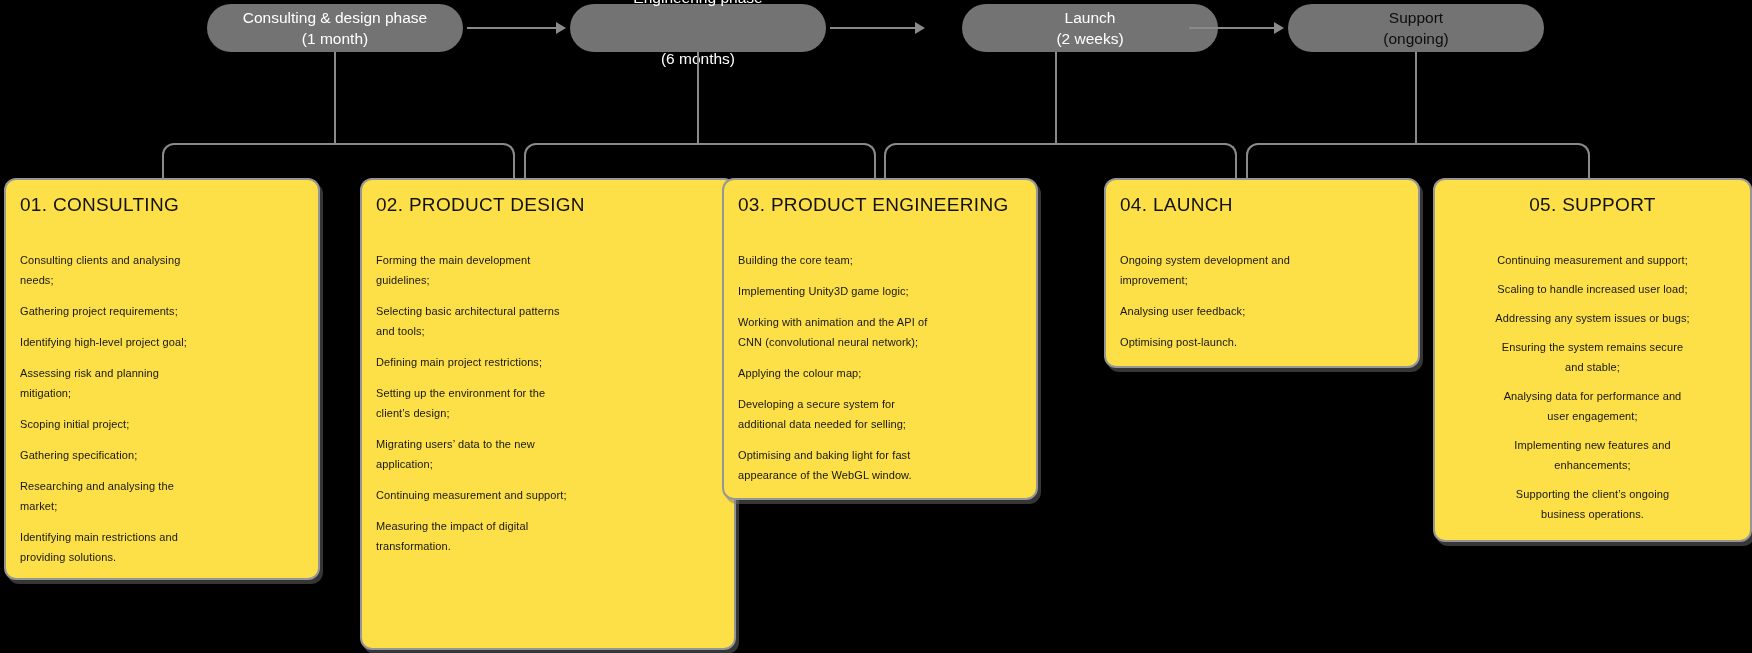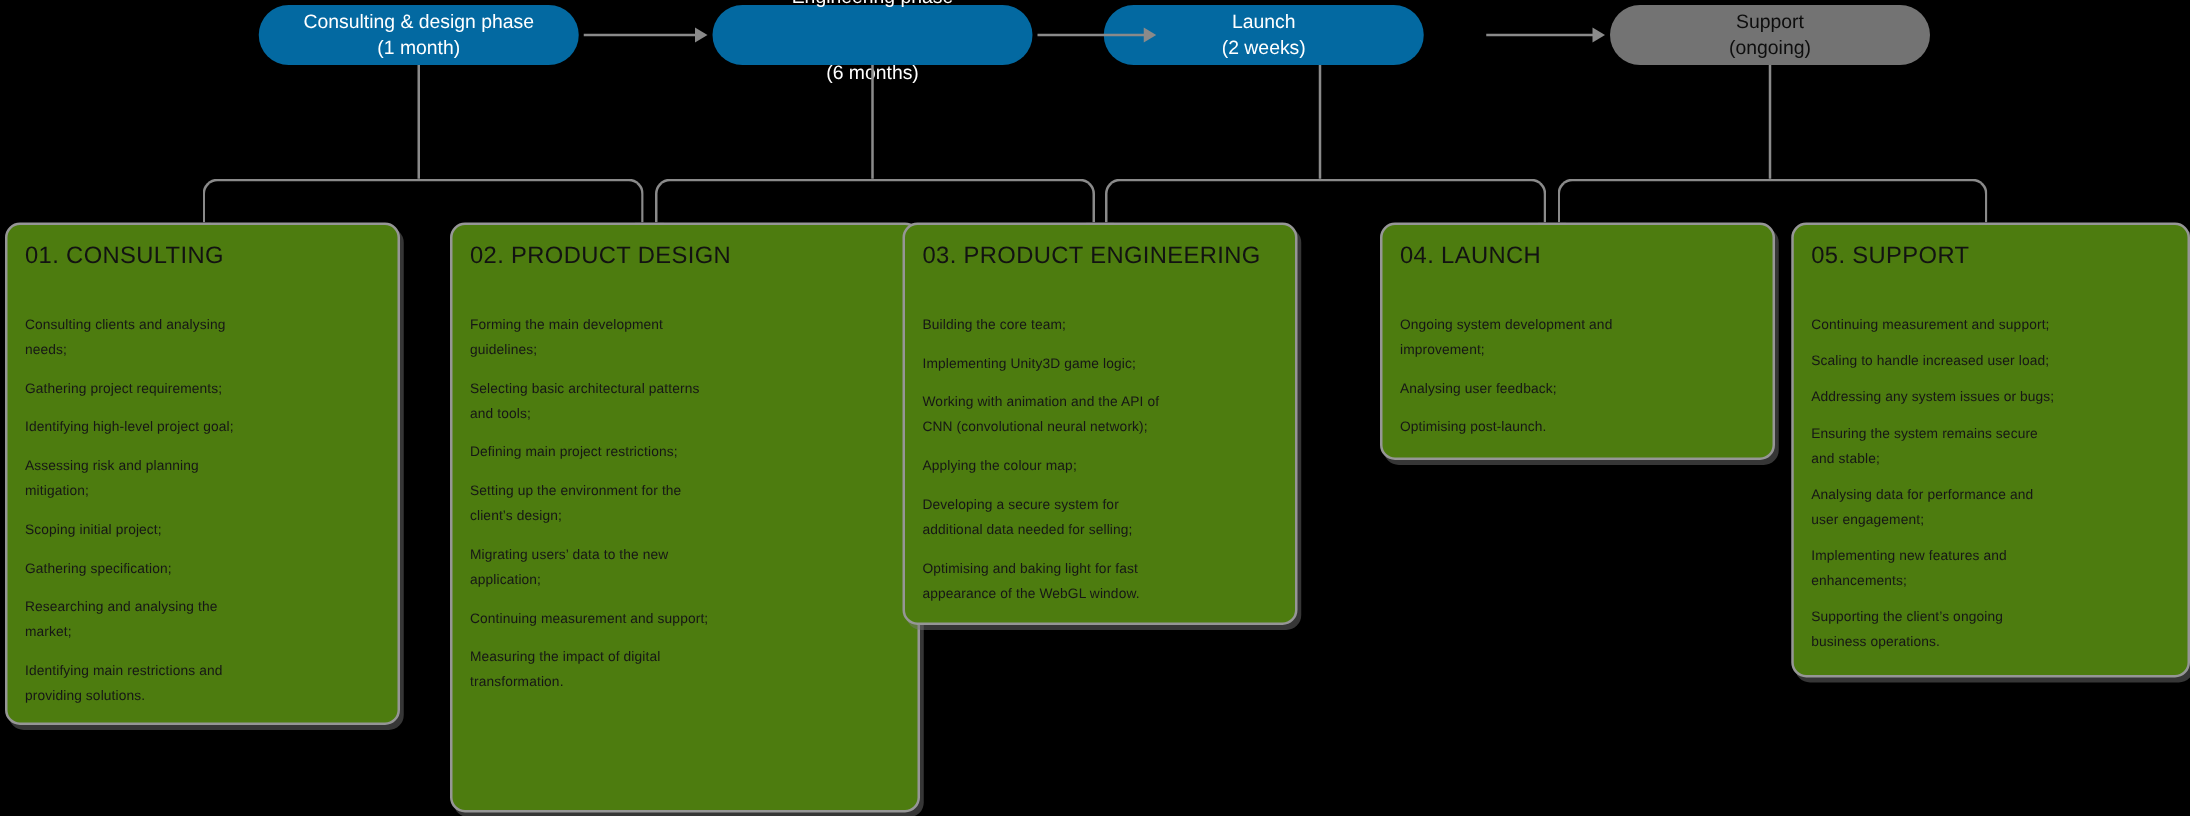--- a/index.html
+++ b/index.html
@@ -6,25 +6,25 @@
   .canvas{
     position:relative;width:1752px;height:653px;background:#000;overflow:hidden;
     font-family:"Liberation Sans","DejaVu Sans",sans-serif;
   }
   
   .pill{
     position:absolute;top:4px;height:48px;border-radius:24px;
     display:flex;flex-direction:column;align-items:center;justify-content:center;
     font-size:15.5px;line-height:21px;font-weight:500;text-align:center;
   }
-  .pill.purple{background:#0369a1;color:#ffffff;}
+  .pill.purple{background:#737373;color:#ffffff;}
   .pill.lime{background:#737373;color:#0d0d0d;}
   .p1{left:207px;width:256px;}
   .p2{left:570px;width:256px;gap:40px;}
-  .p3{left:883px;width:256px;}
+  .p3{left:962px;width:256px;}
   .p4{left:1288px;width:256px;}
   
   .arrow{position:absolute;top:27px;height:2px;background:#8a8a8a;}
   .a1{left:467px;width:90px;}
   .a2{left:830px;width:86px;}
   .a3{left:1189px;width:86px;}
   .arrow::after{
     content:"";position:absolute;right:-9px;top:-5px;width:0;height:0;
     border-left:10px solid #8a8a8a;border-top:6px solid transparent;border-bottom:6px solid transparent;
   }
@@ -34,30 +34,30 @@
   .bracket{
     position:absolute;top:143px;height:35px;box-sizing:border-box;
     border:2px solid #8a8a8a;border-bottom:none;border-radius:12px 12px 0 0;
   }
   .b1{left:162px;width:353px;}
   .b2{left:524px;width:352px;}
   .b3{left:884px;width:353px;}
   .b4{left:1246px;width:344px;}
   
   .card{
-    position:absolute;box-sizing:border-box;background:#4d7c0f;
+    position:absolute;box-sizing:border-box;background:#fde047;
     border:2px solid #969696;border-radius:12px;
     padding:14px 14px 16px 14px;overflow:hidden;
     box-shadow:3px 4px 0 rgba(120,120,120,0.45);
   }
   .c1{left:4px;top:178px;width:316px;height:402px;}
   .c2{left:360px;top:178px;width:376px;height:472px;}
   .c3{left:722px;top:178px;width:316px;height:322px;}
   .c4{left:1084px;top:178px;width:316px;height:190px;margin-left:20px;}
-  .c5{left:1433px;top:178px;width:319px;height:364px;}
+  .c5{left:1433px;top:178px;width:319px;height:364px;text-align:center;}
   .card-title{
     font-size:19px;font-weight:500;letter-spacing:0.3px;color:#121212;
     margin:0 0 34px 0;line-height:22px;
   }
   .item{
     font-size:11px;line-height:20px;letter-spacing:0.1px;color:#161616;
     margin:0 0 11px 0;white-space:pre-line;
   }
   .c5 .item{margin-bottom:9px;}
   .item:last-child{margin-bottom:0;}

